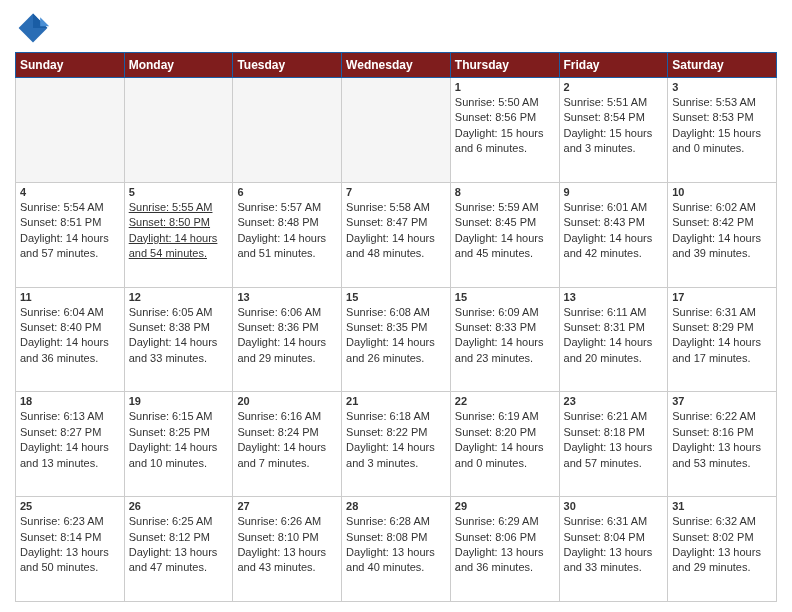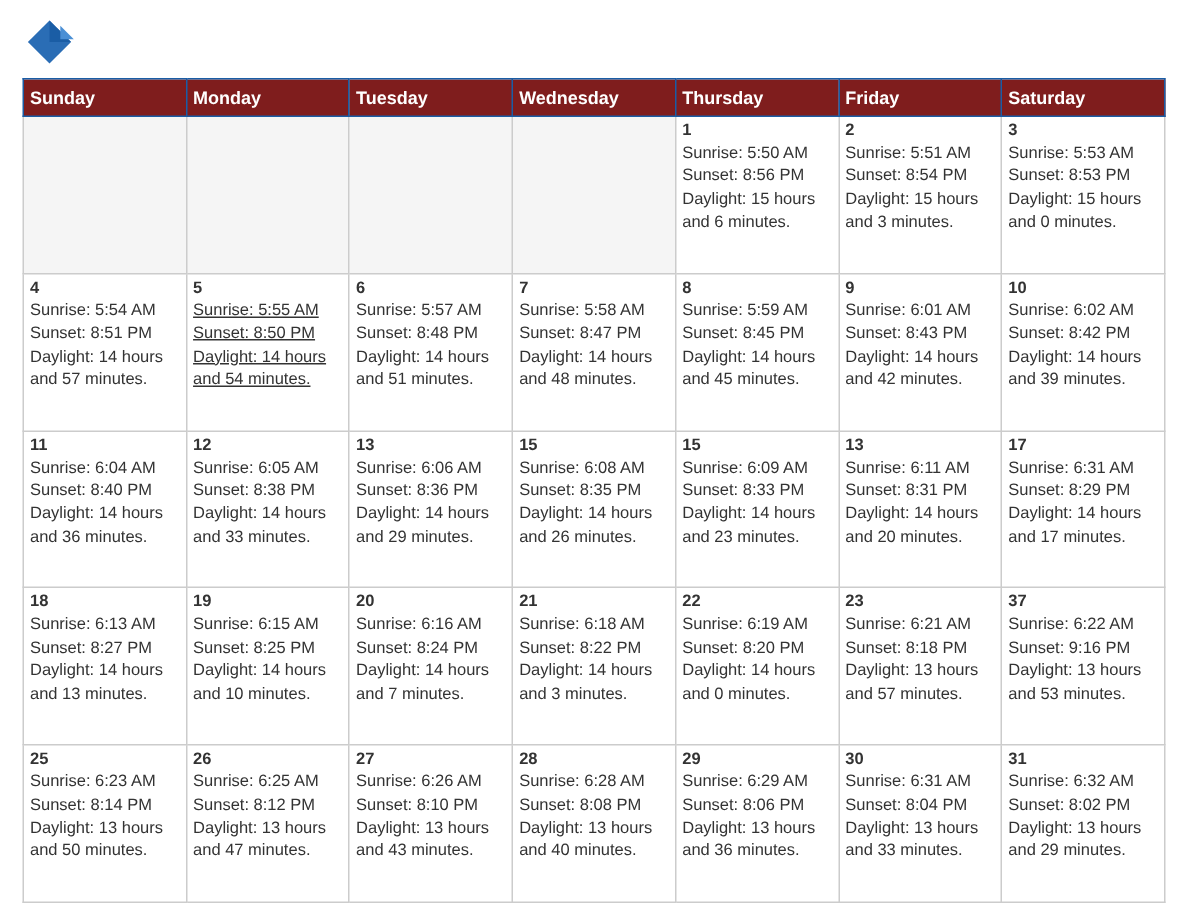--- a/index.html
+++ b/index.html
@@ -297,21 +297,21 @@
           <td>
             <span class="day-num">23</span>
             <div class="day-info" style="white-space: pre-line;">Sunrise: 6:21 AM
 Sunset: 8:18 PM
 Daylight: 13 hours
 and 57 minutes.</div>
           </td>
           <td>
             <span class="day-num">37</span>
             <div class="day-info" style="white-space: pre-line;">Sunrise: 6:22 AM
-Sunset: 9:16 PM
+Sunset: 8:16 PM
 Daylight: 13 hours
 and 53 minutes.</div>
           </td>
         </tr>
         <tr>
           <td>
             <span class="day-num">25</span>
             <div class="day-info" style="white-space: pre-line;">Sunrise: 6:23 AM
 Sunset: 8:14 PM
 Daylight: 13 hours

